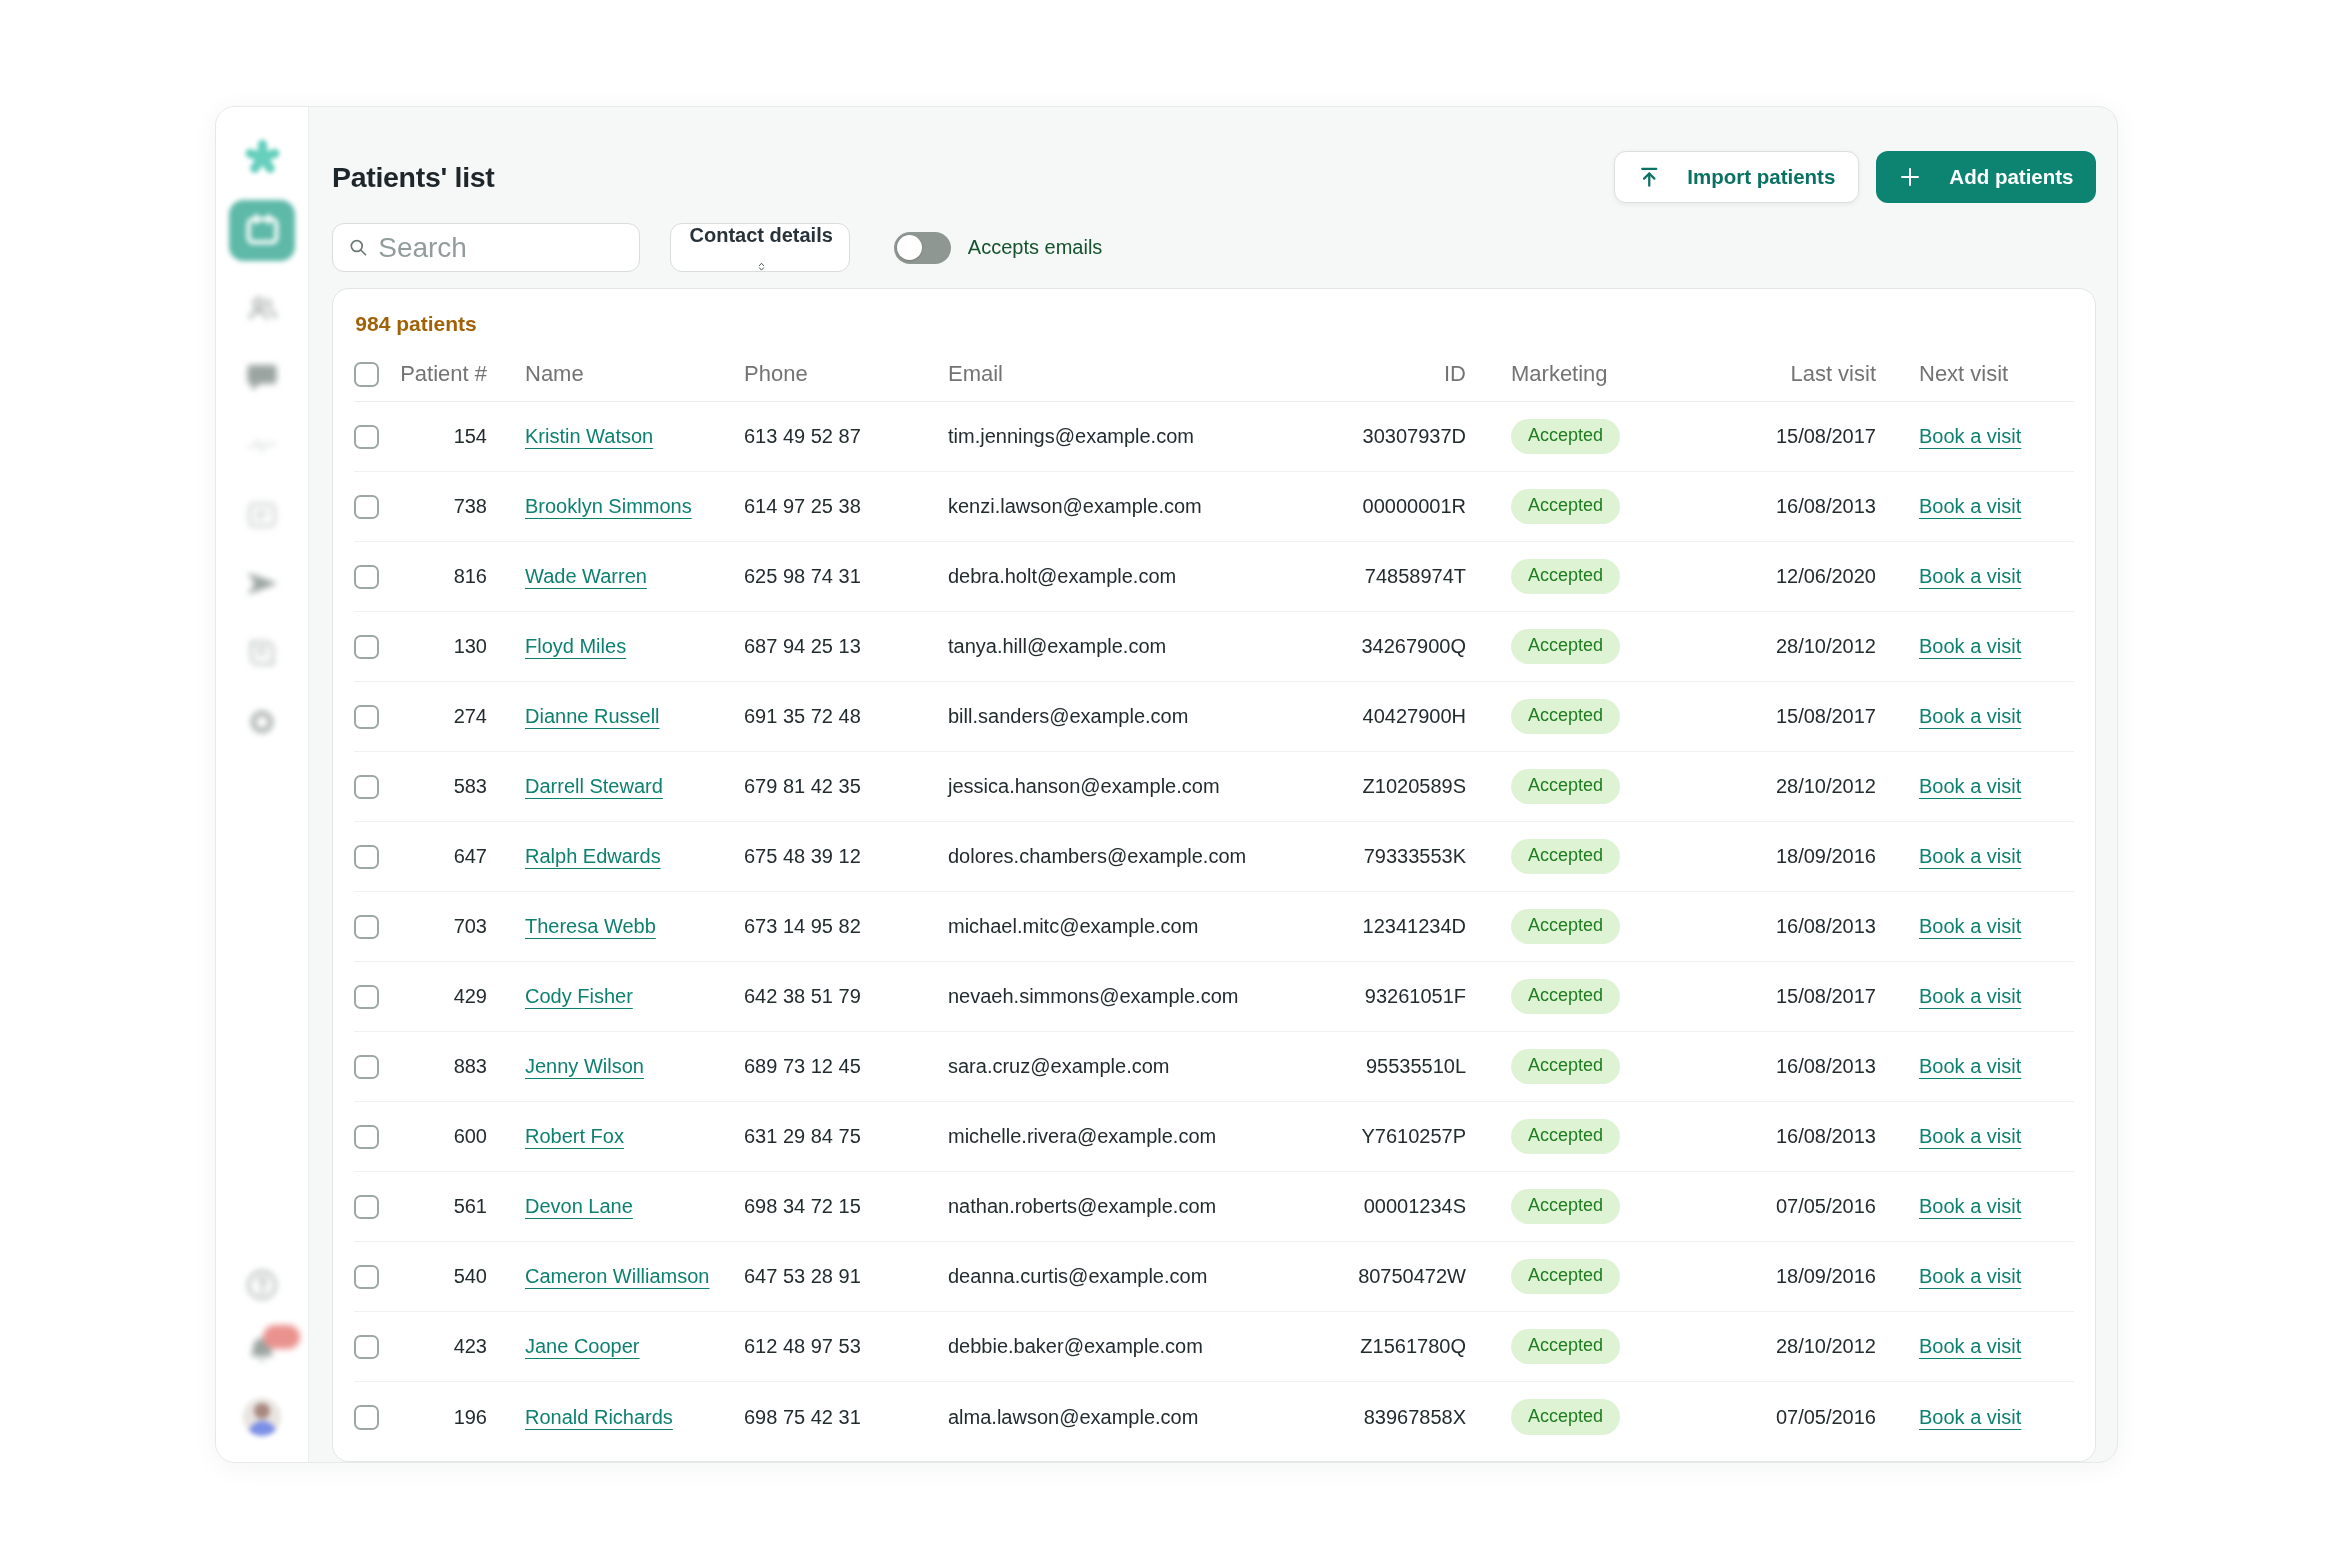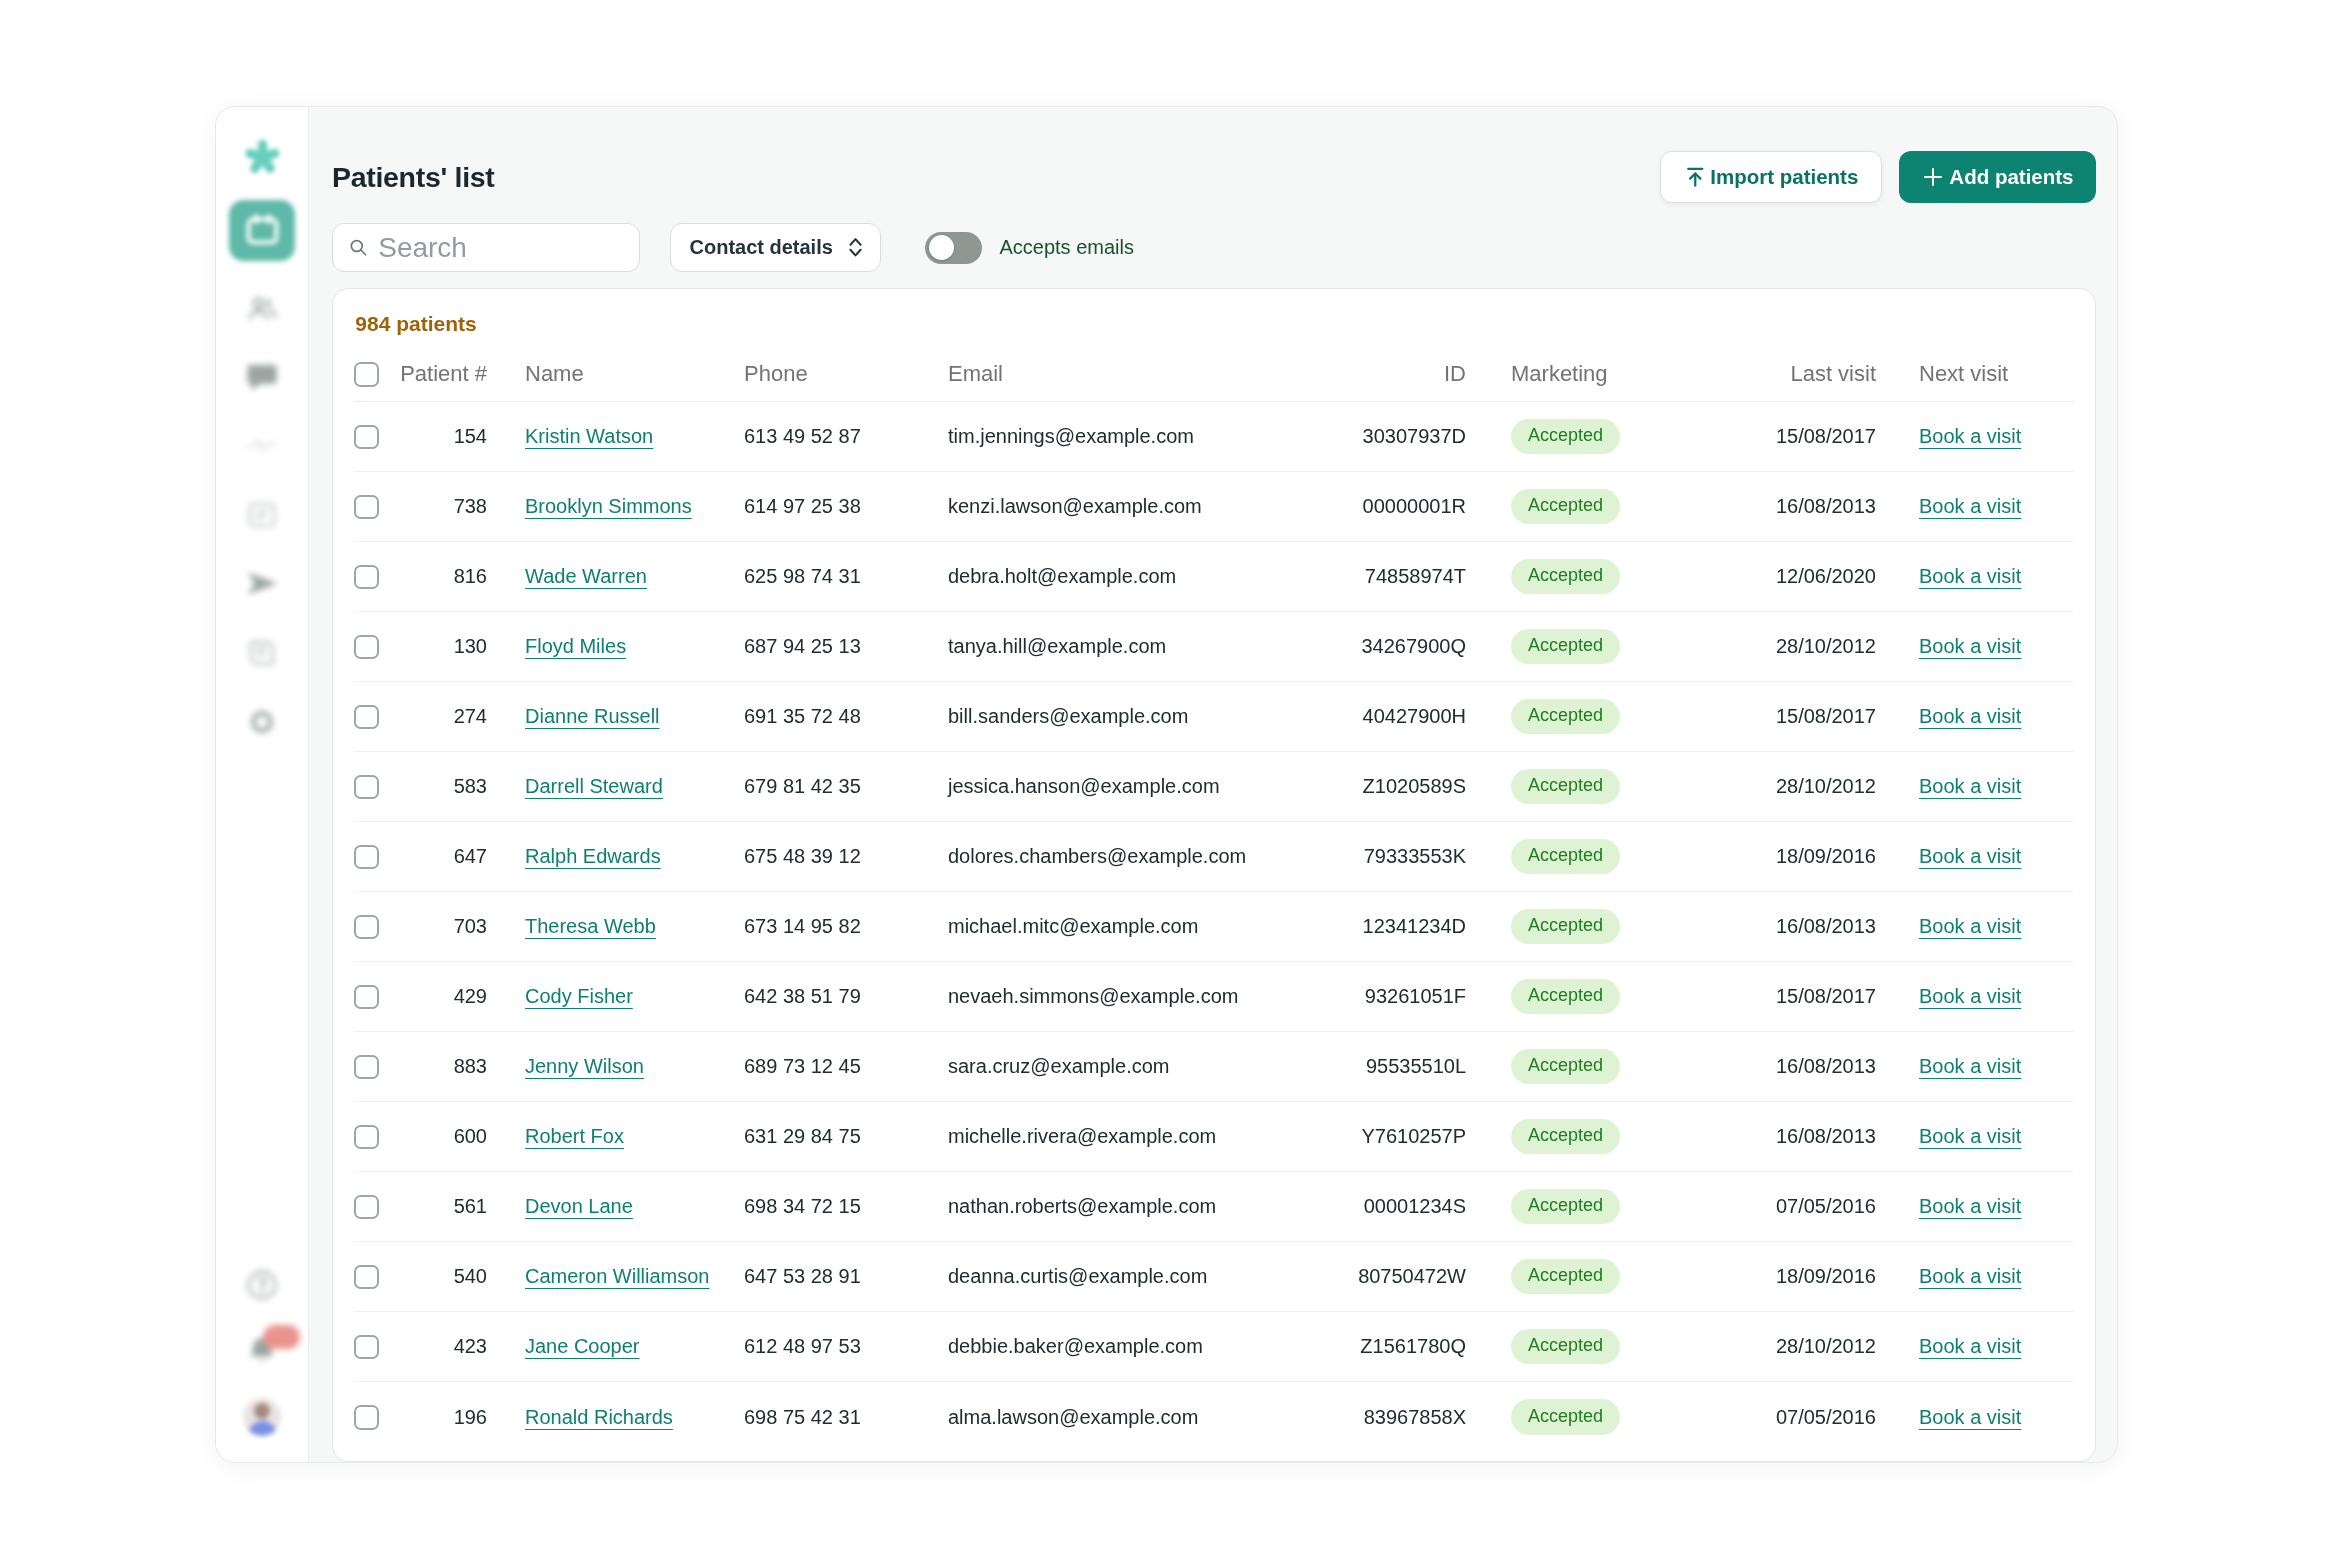--- a/index.html
+++ b/index.html
@@ -31,35 +31,35 @@
   .avatar .head { position: absolute; left: 11.3px; top: 5.3px; width: 16px; height: 16px;
     border-radius: 50%; background: #a8897f; }
   .avatar .body { position: absolute; left: 4.6px; bottom: -2.6px; width: 29px; height: 17px;
     border-radius: 14.6px 14.6px 0 0; background: #7b8fe6; }
 
   
   .main { flex: 1; padding: 44px 22.5px 0 23px; display: flex; flex-direction: column; }
   .topbar { display: flex; align-items: center; }
   .page-title { flex: 1; font-size: 28.5px; font-weight: 700; color: #1d262b; letter-spacing: -0.3px; }
   .btn { height: 52px; border-radius: 12px; font-size: 20.5px; font-weight: 600;
-    display: inline-flex; align-items: center; gap: 4px; padding: 0 22.5px; cursor: pointer;
+    display: inline-flex; align-items: center; gap: 27px; padding: 0 22.5px; cursor: pointer;
     font-family: inherit; }
   .btn-secondary { background: #ffffff; border: 1.3px solid #dcdfde; color: #0a7263;
     box-shadow: 0 1.3px 5.3px rgba(20,40,40,.06); margin-right: 17px; }
   .btn-primary { background: #0c8471; border: none; color: #ffffff; }
 
   .controls { display: flex; align-items: center; margin-top: 20px; }
   .search { width: 308px; height: 49px; background: #fff; border: 1.3px solid #d9dddc;
     border-radius: 12px; display: flex; align-items: center; padding: 0 13.2px 0 14.6px; }
   .search input { border: none; outline: none; background: transparent; font-size: 28px;
     color: #2a3439; width: 100%; margin-left: 10.6px; font-family: inherit; }
   .search input::placeholder { color: #939c9c; }
   .select { margin-left: 30px; height: 49px; background: #fff; border: 1.3px solid #d9dddc;
     border-radius: 12px; display: inline-flex; align-items: center; gap: 14.6px;
-    padding: 0 16px 0 18.5px; font-size: 20px; font-weight: 600; color: #28323a; cursor: pointer; }
+    padding: 0 16px 0 18.5px; font-size: 20px; font-weight: 600; color: #28323a; cursor: pointer; flex-direction: column; }
   .toggle-wrap { margin-left: 44px; display: flex; align-items: center; gap: 17px;
     font-size: 20px; color: #14532d; }
   .toggle { width: 57px; height: 32px; border-radius: 17px; background: #8f9792;
     position: relative; cursor: pointer; flex-shrink: 0; }
   .toggle .knob { position: absolute; left: 3.3px; top: 3.3px; width: 25px; height: 25px;
     border-radius: 50%; background: #ffffff; box-shadow: 0 0.7px 2.6px rgba(0,0,0,.2); }
 
   
   .card { margin-top: 16px; background: #ffffff; border: 1.3px solid #e3e6e5;
     border-radius: 17px; height: 1185px; padding: 0 21px; overflow: hidden; }

